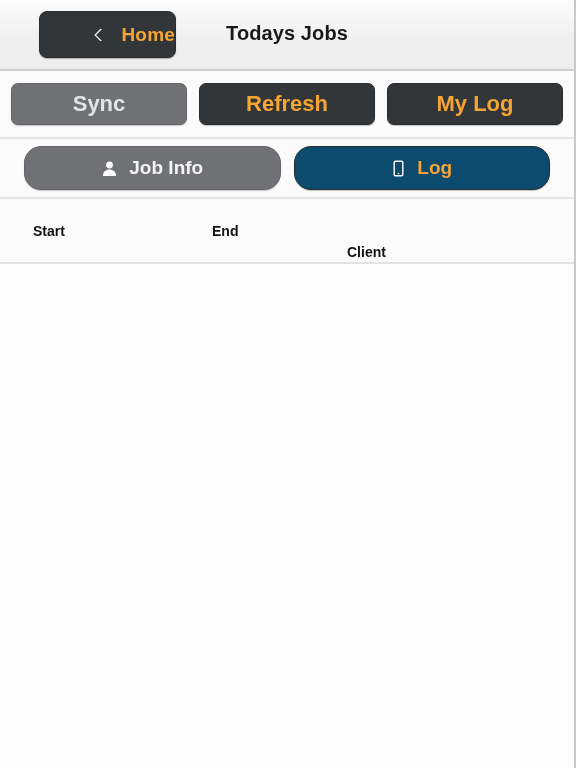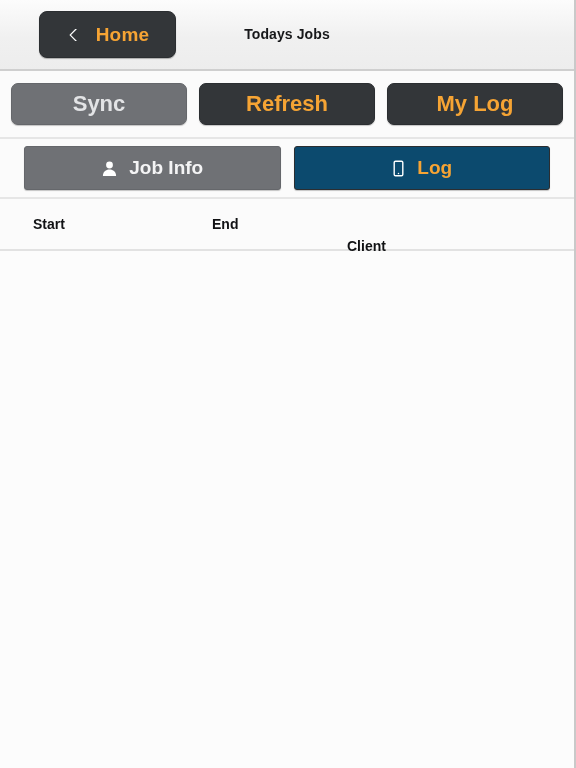--- a/index.html
+++ b/index.html
@@ -36,21 +36,21 @@
     padding: 0 25px 0 39px;
   }
   .hdr-btn {
     background: #333639;
     border: 1px solid #2b2e31;
     border-radius: 8px;
     box-shadow: 0 1px 1px rgba(0,0,0,0.28);
     height: 45px;
     display: flex;
     align-items: center;
-    justify-content: center;
+    justify-content: flex-end;
     gap: 14px;
     cursor: pointer;
     user-select: none;
   }
   .hdr-btn.home { width: 135px; }
   .hdr-btn.help { width: 123px; }
   .hdr-btn .lbl {
     color: #f6a434;
     font-size: 19px;
     font-weight: bold;
@@ -70,21 +70,21 @@
     right: 0;
     top: 0;
     bottom: 2px;
     display: flex;
     align-items: center;
     justify-content: center;
     pointer-events: none;
   }
   .header-title span {
     color: #17181a;
-    font-size: 14px;
+    font-size: 20px;
     font-weight: bold;
     letter-spacing: 0.1px;
   }
 
   
   .action-row {
     height: 68px;
     box-sizing: border-box;
     background: #fbfbfb;
     border-bottom: 2px solid #e6e6e6;
@@ -125,21 +125,21 @@
     background: #fbfbfb;
     border-bottom: 2px solid #e6e6e6;
     display: flex;
     align-items: center;
     padding: 0 24px;
     gap: 13px;
   }
   .tab-btn {
     flex: 1 1 0;
     height: 44px;
-    border-radius: 3px;
+    border-radius: 17px;
     display: flex;
     align-items: center;
     justify-content: center;
     gap: 11px;
     cursor: pointer;
     user-select: none;
     font-size: 19px;
     font-weight: bold;
     box-shadow: 0 1px 1px rgba(0,0,0,0.22);
     box-sizing: border-box;
@@ -156,21 +156,21 @@
   }
   .tab-icon {
     display: inline-flex;
     align-items: center;
     justify-content: center;
   }
   .tab-icon svg { display: block; }
 
   
   .table-head {
-    height: 52px;
+    height: 65px;
     box-sizing: border-box;
     background: #fbfbfb;
     border-bottom: 2px solid #e2e2e2;
     display: flex;
     align-items: center;
     padding: 0 33px;
   }
   .th {
     color: #111214;
     font-size: 14px;

